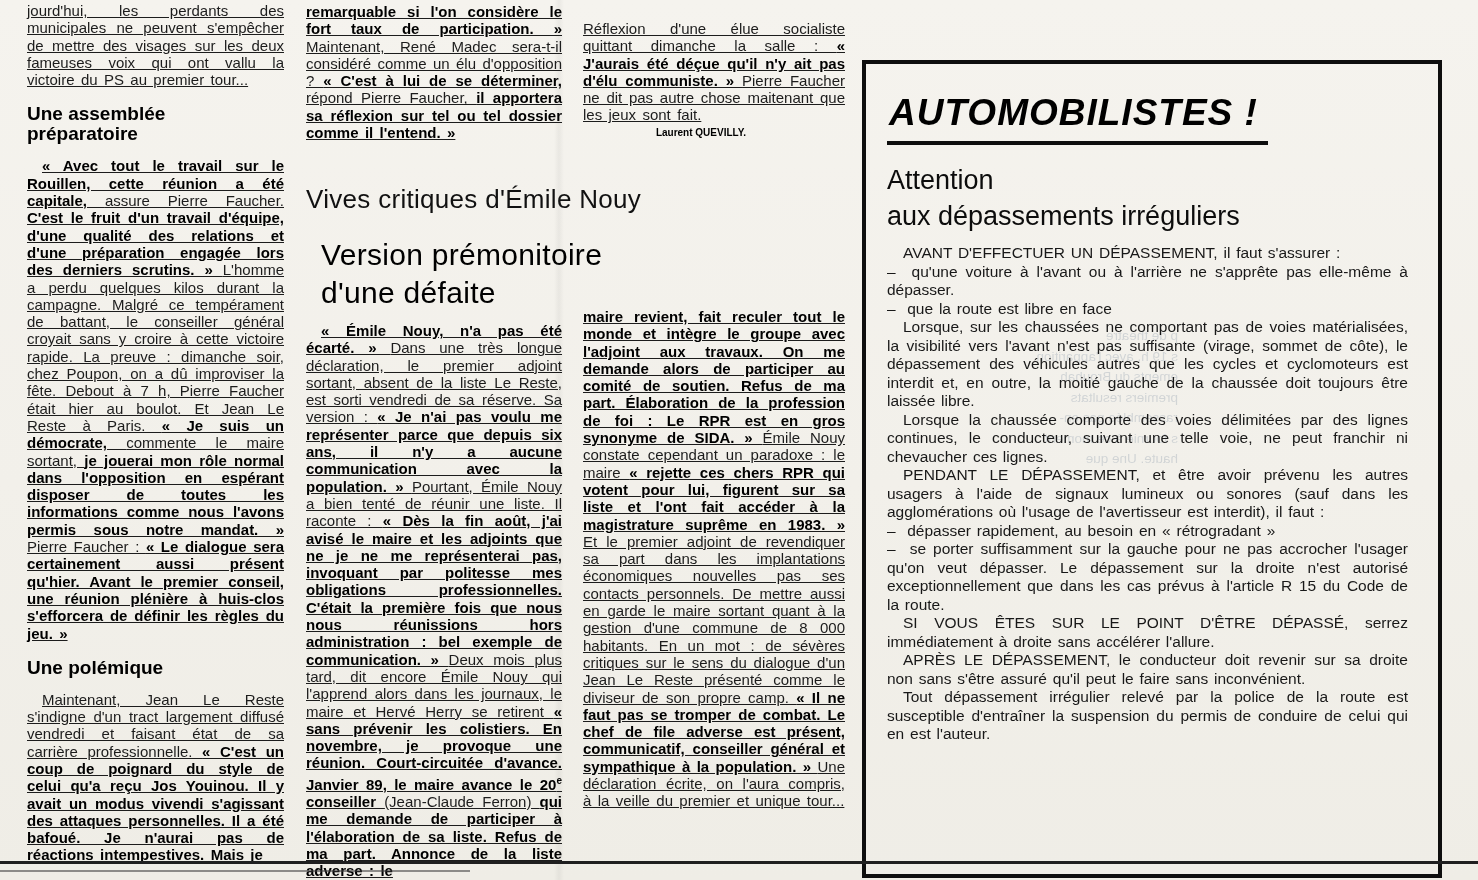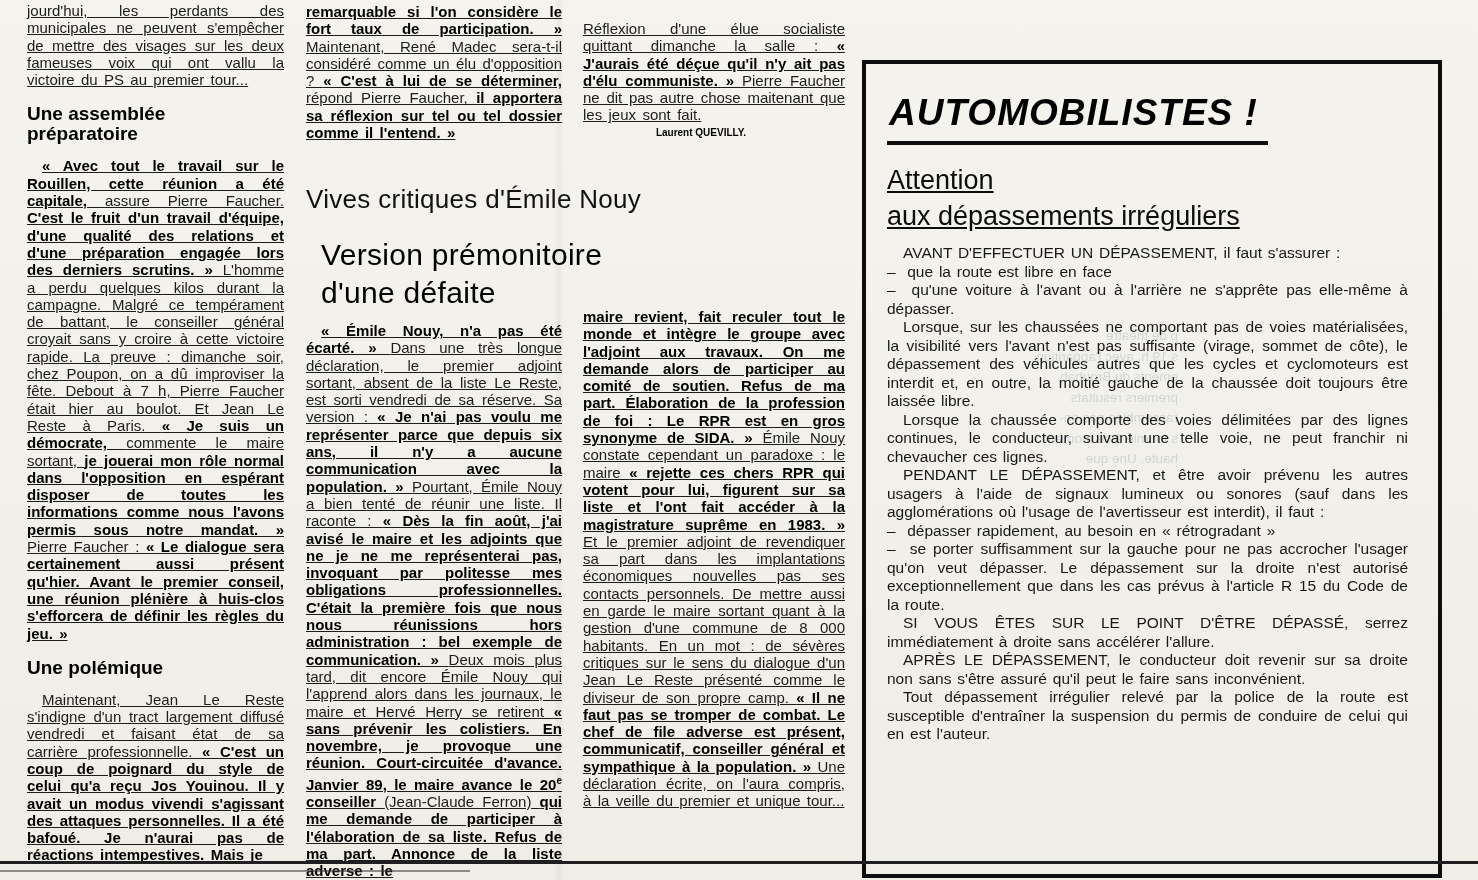--- a/index.html
+++ b/index.html
@@ -74,26 +74,26 @@
       <div>s 19 h, avec l'apparition</div>
       <div>ements du   Brouhah</div>
       <div>premiers resultats</div>
       <div>rassemblée  pas  en-</div>
       <div>s fournie à ce moment</div>
       <div>haute.  Une  que</div>
     </div>
 
   <section class="autobox">
     <h1 class="box-title">AUTOMOBILISTES !</h1>
-    <h2 class="box-sub" style="white-space:pre-line;text-decoration:underline;">Attention
+    <h2 class="box-sub" style="white-space:pre-line;">Attention
 aux dépassements irréguliers</h2>
     <div class="box-body">
         <p class="indent">AVANT D'EFFECTUER UN DÉPASSEMENT, il faut s'assurer :</p>
+        <p class="dash">–&nbsp;&nbsp;qu'une voiture à l'avant ou à l'arrière ne s'apprête pas elle-même à dépasser.</p>
         <p class="dash">–&nbsp;&nbsp;que la route est libre en face</p>
-        <p class="dash">–&nbsp;&nbsp;qu'une voiture à l'avant ou à l'arrière ne s'apprête pas elle-même à dépasser.</p>
         <p class="indent">Lorsque, sur les chaussées ne comportant pas de voies matérialisées, la visibilité vers l'avant n'est pas suffisante (virage, sommet de côte), le dépassement des véhicules autres que les cycles et cyclomoteurs est interdit et, en outre, la moitié gauche de la chaussée doit toujours être laissée libre.</p>
         <p class="indent">Lorsque la chaussée comporte des voies délimitées par des lignes continues, le conducteur, suivant une telle voie, ne peut franchir ni chevaucher ces lignes.</p>
         <p class="indent">PENDANT LE DÉPASSEMENT, et être avoir prévenu les autres usagers à l'aide de signaux lumineux ou sonores (sauf dans les agglomérations où l'usage de l'avertisseur est interdit), il faut :</p>
         <p class="dash">–&nbsp;&nbsp;dépasser rapidement, au besoin en « rétrogradant »</p>
         <p class="dash">–&nbsp;&nbsp;se porter suffisamment sur la gauche pour ne pas accrocher l'usager qu'on veut dépasser. Le dépassement sur la droite n'est autorisé exceptionnellement que dans les cas prévus à l'article R&nbsp;15 du Code de la route.</p>
         <p class="indent">SI VOUS ÊTES SUR LE POINT D'ÊTRE DÉPASSÉ, serrez immédiatement à droite sans accélérer l'allure.</p>
         <p class="indent">APRÈS LE DÉPASSEMENT, le conducteur doit revenir sur sa droite non sans s'être assuré qu'il peut le faire sans inconvénient.</p>
         <p class="indent">Tout dépassement irrégulier relevé par la police de la route est susceptible d'entraîner la suspension du permis de conduire de celui qui en est l'auteur.</p>
       </div>
   </section>

